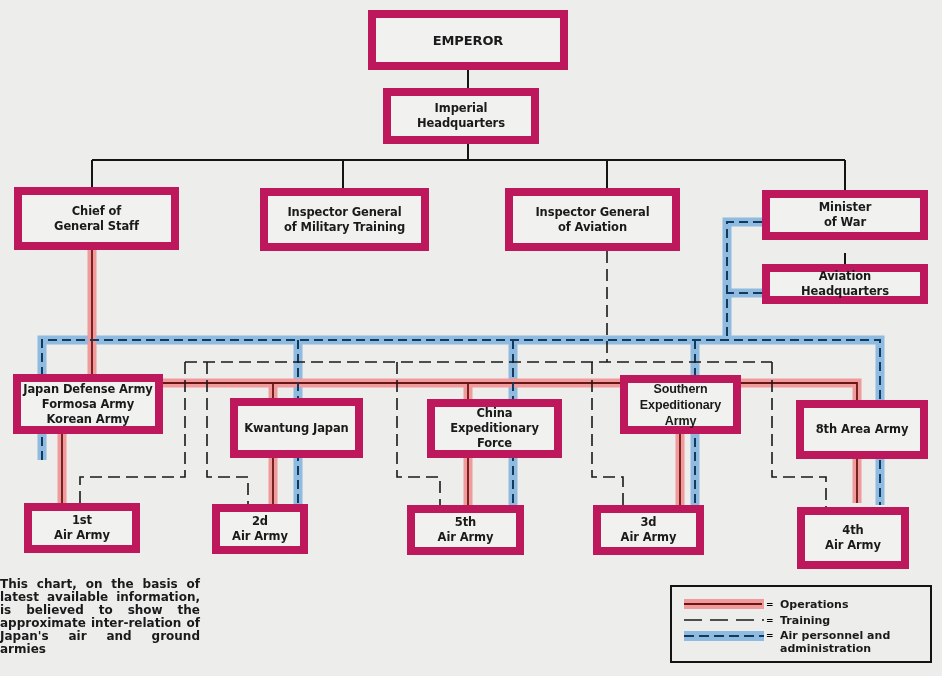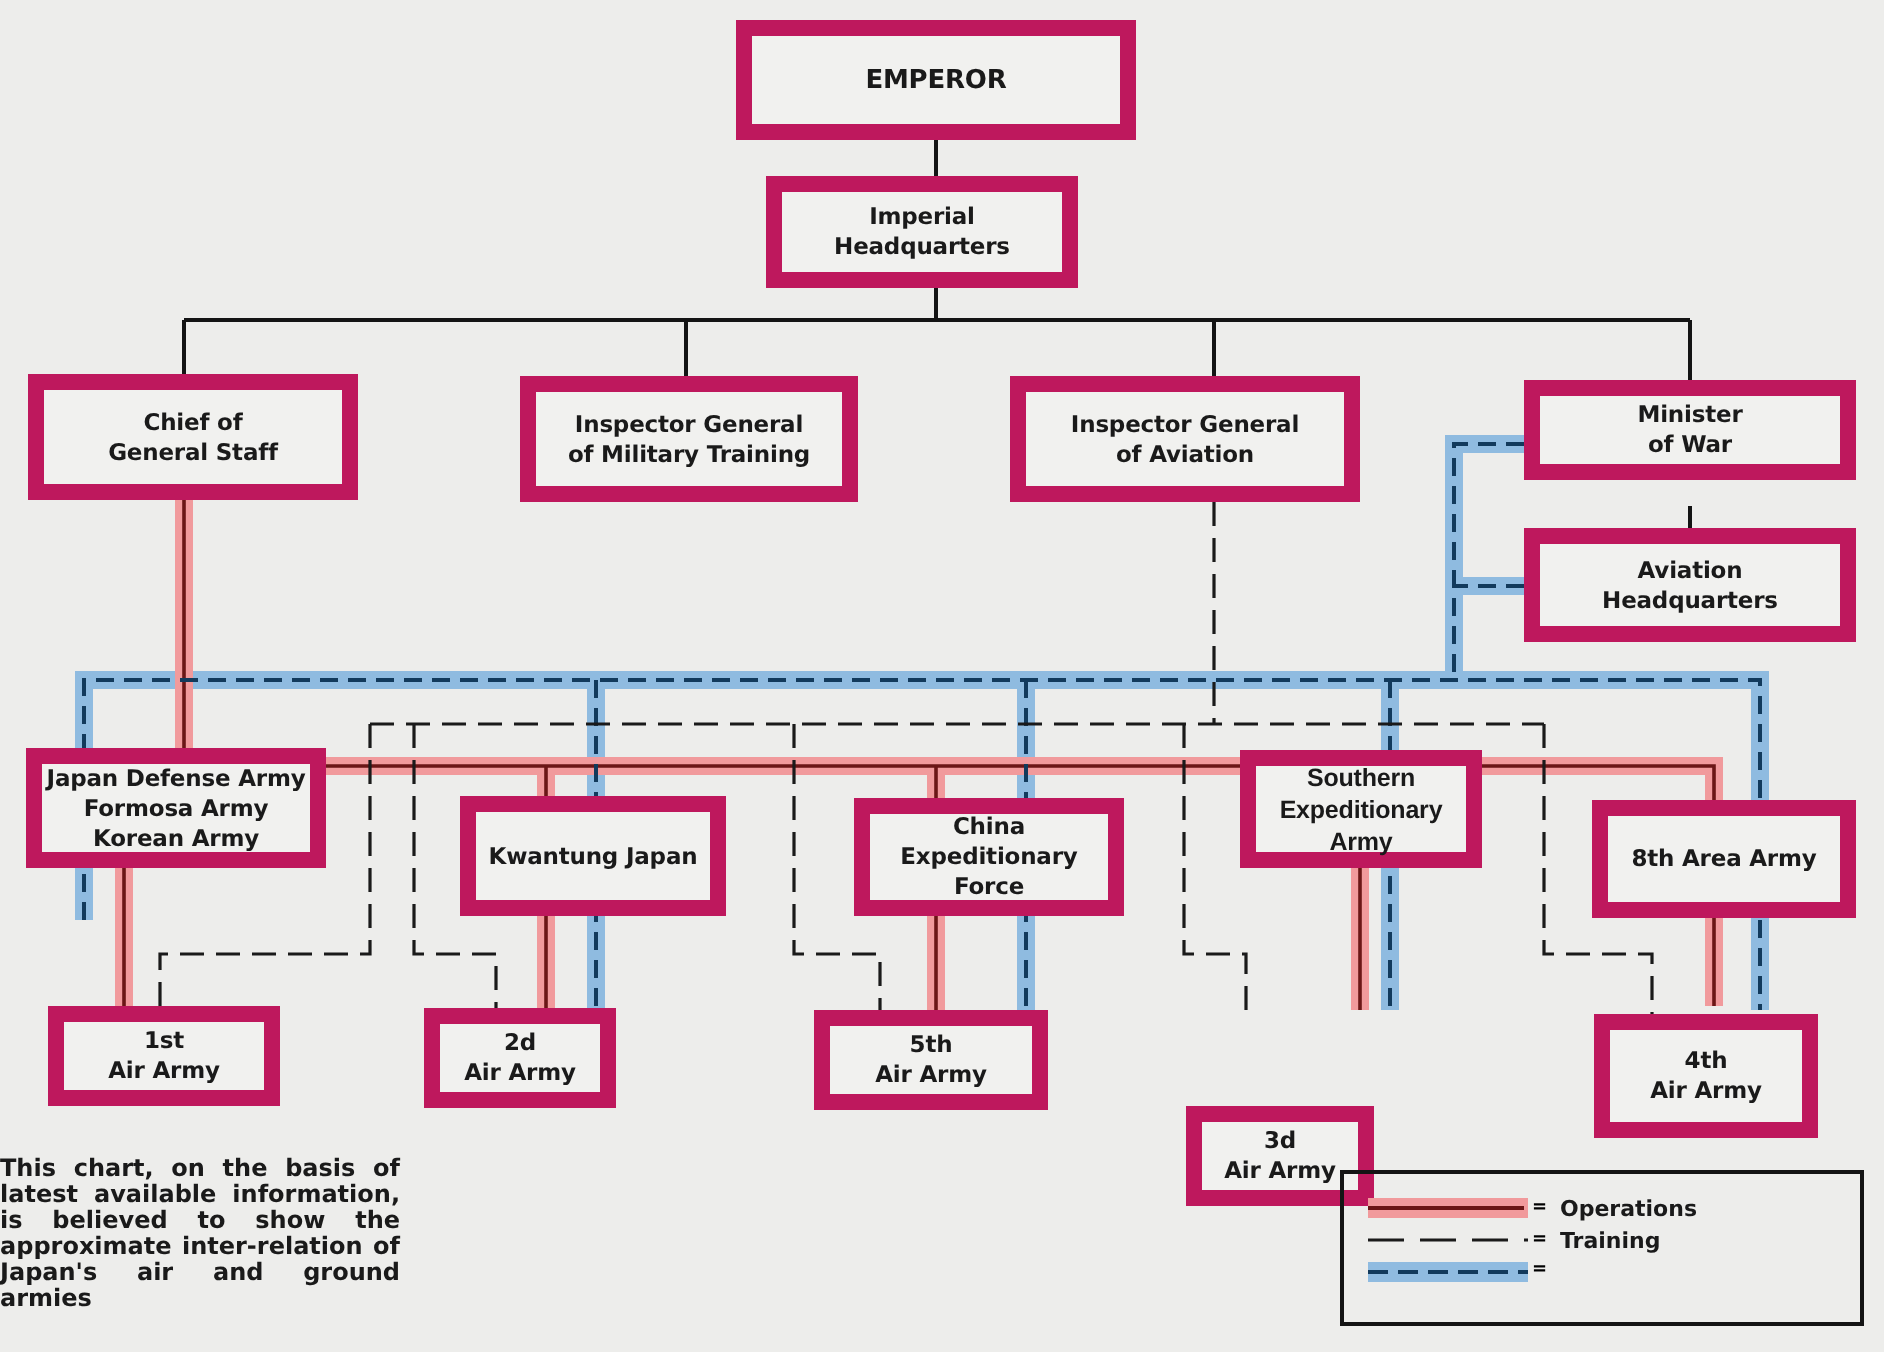--- a/index.html
+++ b/index.html
@@ -90,42 +90,42 @@
 Headquarters</div>
 
 <div class="box" style="left:14px;top:187px;width:165px;height:63px;">Chief of
 General Staff</div>
 <div class="box" style="left:260px;top:188px;width:169px;height:63px;">Inspector    General
 of Military Training</div>
 <div class="box" style="left:505px;top:188px;width:175px;height:63px;">Inspector    General
 of Aviation</div>
 <div class="box" style="left:762px;top:190px;width:166px;height:50px;">Minister
 of War</div>
-<div class="box" style="left:762px;top:264px;width:166px;height:57px;">Aviation
+<div class="box" style="left:762px;top:264px;width:166px;height:40px;">Aviation
 Headquarters</div>
 
 <div class="box" style="left:13px;top:374px;width:150px;height:60px;">Japan Defense Army
 Formosa Army
 Korean Army</div>
 <div class="box" style="left:230px;top:398px;width:133px;height:60px;">Kwantung Japan</div>
 <div class="box" style="left:427px;top:399px;width:135px;height:59px;">China
 Expeditionary
 Force</div>
 <div class="box plain" style="left:620px;top:375px;width:121px;height:59px;font-weight:bold;">Southern
 Expeditionary
 Army</div>
 <div class="box" style="left:796px;top:400px;width:132px;height:59px;">8th Area Army</div>
 
 <div class="box" style="left:24px;top:503px;width:116px;height:50px;">1st
 Air Army</div>
 <div class="box" style="left:212px;top:504px;width:96px;height:50px;">2d
 Air Army</div>
 <div class="box" style="left:407px;top:505px;width:117px;height:50px;">5th
 Air Army</div>
-<div class="box" style="left:593px;top:505px;width:94px;height:50px;margin-top:48px;">3d
+<div class="box" style="left:593px;top:505px;width:111px;height:50px;">3d
 Air Army</div>
 <div class="box" style="left:797px;top:507px;width:112px;height:62px;">4th
 Air Army</div>
 
 <div class="note">This chart, on the basis of latest available information, is believed to show the approximate inter-relation of Japan's air and ground armies</div>
 
 <div class="legend">
   <div class="legend-row" style="top:10px;">
     <svg class="legend-swatch" width="80" height="10" style="width:80px;height:10px;">
       <rect x="0" y="0" width="80" height="10" fill="#f19a9c"></rect>
@@ -140,14 +140,16 @@
     </svg>
     <span class="legend-eq">=</span>
     <span class="legend-label">Training</span>
   </div>
   <div class="legend-row" style="top:42px;height:30px;align-items:flex-start;">
     <svg class="legend-swatch" width="80" height="10" style="width:80px;height:10px;margin-top:2px;">
       <rect x="0" y="0" width="80" height="10" fill="#8fbbe0"></rect>
       <line x1="0" y1="5" x2="80" y2="5" stroke="#123a5c" stroke-width="2" stroke-dasharray="10,5"></line>
     </svg>
     <span class="legend-eq" style="margin-top:1px;">=</span>
+    <span class="legend-label" style="white-space:pre-line;">Air personnel and
+administration</span>
   </div>
 </div>
 
 </body></html>

